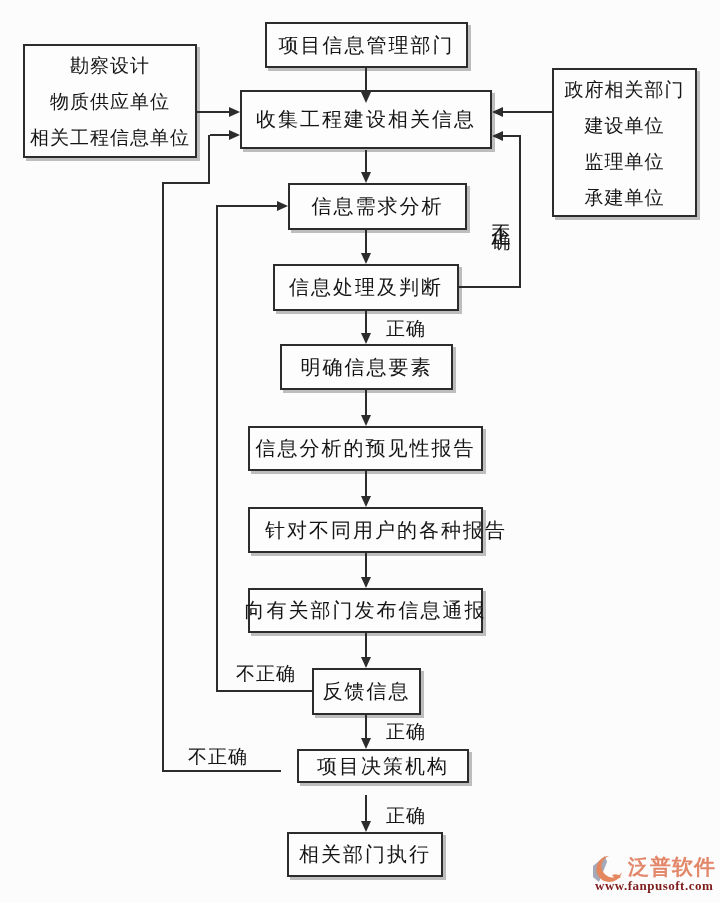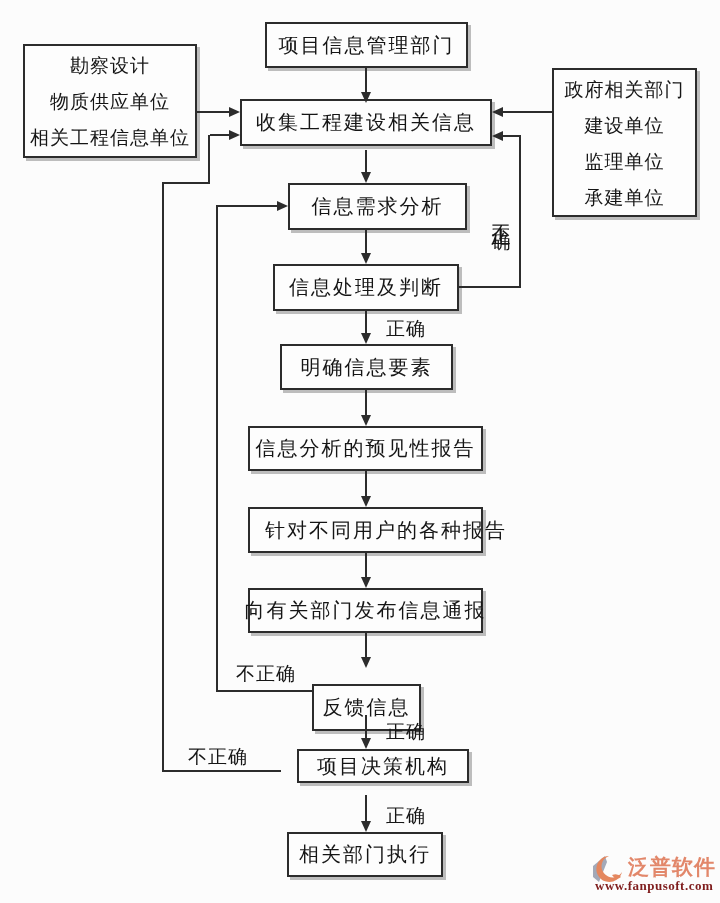--- a/index.html
+++ b/index.html
@@ -85,35 +85,35 @@
     <div class="src-line">相关工程信息单位</div>
   </div>
 
   <div class="box src-box" style="left:552px;top:68px;width:145px;height:149px;">
     <div class="src-line">政府相关部门</div>
     <div class="src-line">建设单位</div>
     <div class="src-line">监理单位</div>
     <div class="src-line">承建单位</div>
   </div>
 
-  <div class="box" style="left:240px;top:99px;width:252px;height:47px;text-align:center;">收集工程建设相关信息</div>
+  <div class="box" style="left:240px;top:90px;width:252px;height:59px;text-align:center;">收集工程建设相关信息</div>
 
   <div class="box" style="left:288px;top:183px;width:179px;height:47px;">信息需求分析</div>
 
   <div class="box" style="left:273px;top:264px;width:186px;height:47px;">信息处理及判断</div>
 
   <div class="box" style="left:280px;top:344px;width:173px;height:46px;">明确信息要素</div>
 
   <div class="box" style="left:248px;top:426px;width:235px;height:45px;">信息分析的预见性报告</div>
 
   <div class="box" style="left:248px;top:507px;width:235px;height:46px;padding-left:41px;">针对不同用户的各种报告</div>
 
   <div class="box" style="left:248px;top:588px;width:235px;height:45px;">向有关部门发布信息通报</div>
 
-  <div class="box" style="left:312px;top:668px;width:109px;height:47px;margin-top:16px;">反馈信息</div>
+  <div class="box" style="left:312px;top:668px;width:109px;height:47px;">反馈信息</div>
 
   <div class="box" style="left:281px;top:749px;width:172px;height:34px;margin-left:16px;">项目决策机构</div>
 
   <div class="box" style="left:287px;top:832px;width:156px;height:45px;">相关部门执行</div>
 
   <div class="vl" style="left:365px;top:68px;height:24px;"></div>
   <div class="a-down" style="left:361px;top:92px;"></div>
 
   <div class="vl" style="left:365px;top:150px;height:22px;"></div>
   <div class="a-down" style="left:361px;top:172px;"></div>

